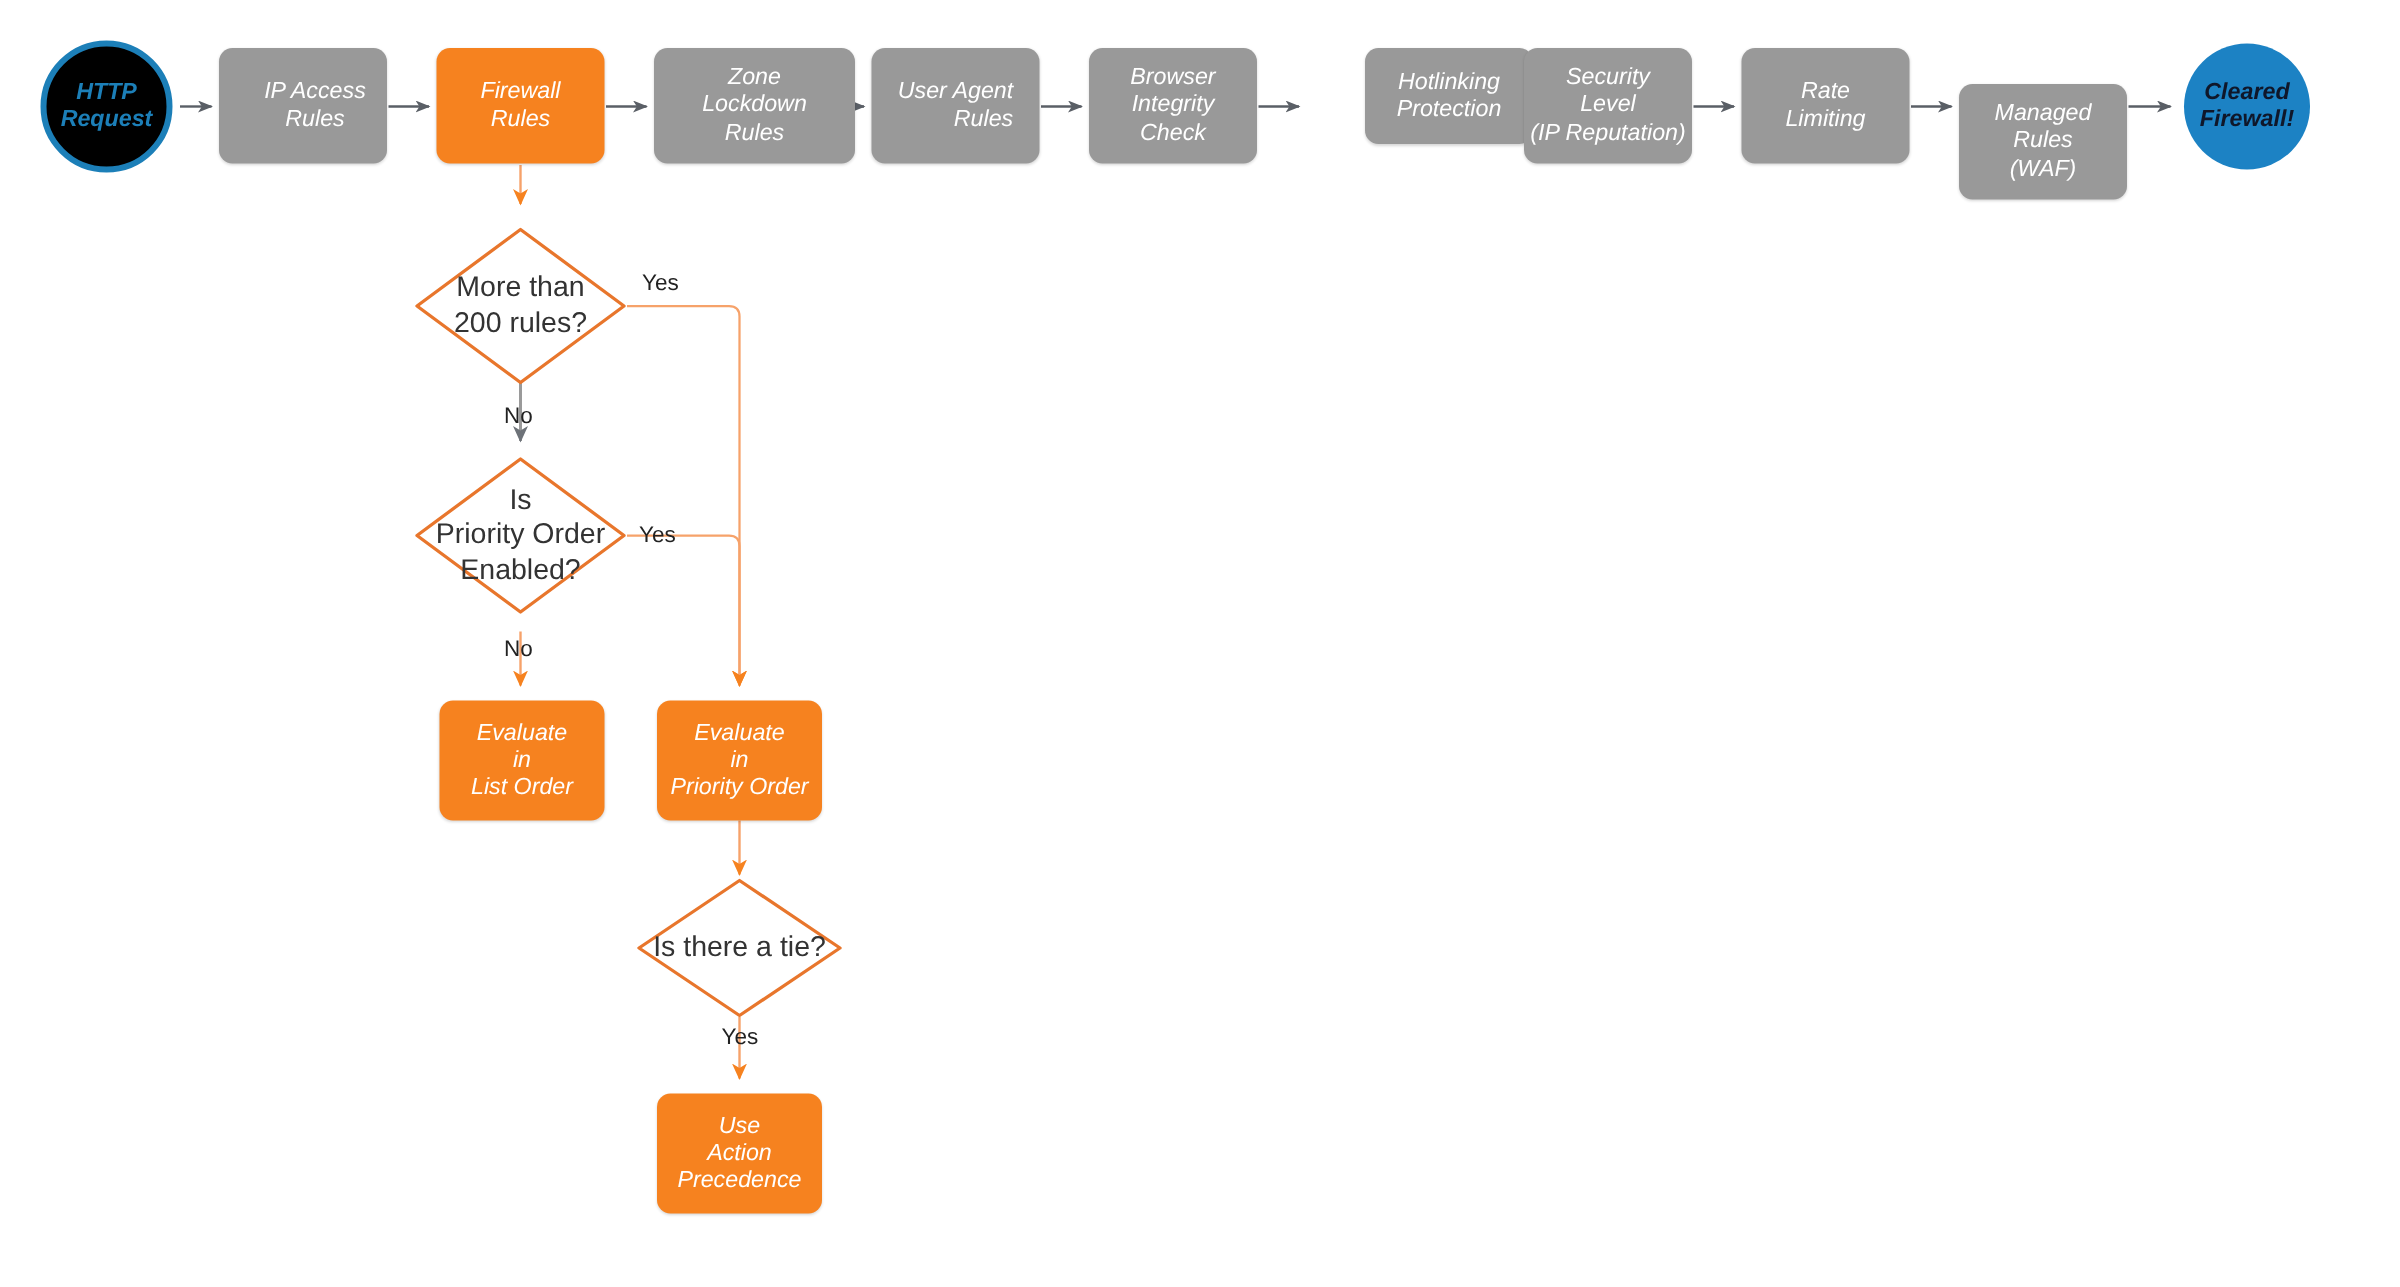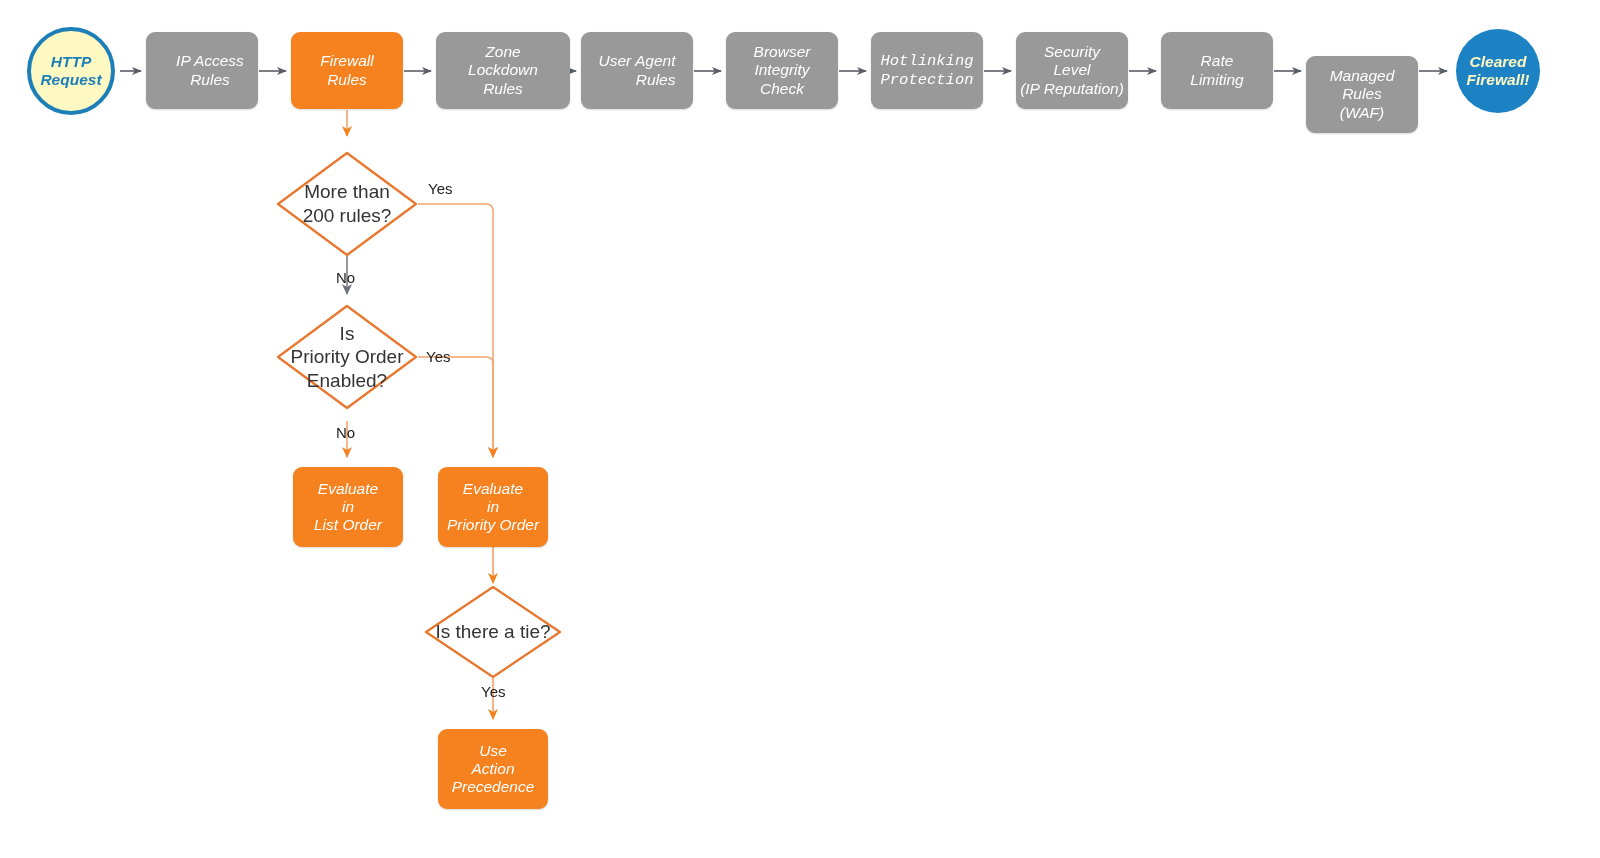--- a/index.html
+++ b/index.html
@@ -53,27 +53,27 @@
   .box.orange { background: #F6821F; }
 
   
   .circle {
     border-radius: 50%;
     font-weight: bold;
     font-style: italic;
     font-size: 15.5px;
   }
   .circle.hollow {
-    background: #fef9c3;
+    background: #000000;
     border: 4px solid #1C7FB8;
     color: #1C7FB8;
   }
   .circle.filled {
     background: #1C82C4;
-    color: #fef9c3;
+    color: #0f172a;
   }
 
   
   .diamond-wrap {
     position: absolute;
   }
   .diamond-wrap svg {
     position: absolute;
     left: 0;
     top: 0;
@@ -168,21 +168,21 @@
   <div class="node box gray" style="left:146px; top:32px; width:112px; height:77px;padding-left:20px;">IP Access<br>Rules</div>
 
   <div class="node box orange" style="left:291px; top:32px; width:112px; height:77px;">Firewall<br>Rules</div>
 
   <div class="node box gray" style="left:436px; top:32px; width:134px; height:77px;">Zone<br>Lockdown<br>Rules</div>
 
   <div class="node box gray" style="left:581px; top:32px; width:112px; height:77px;text-align:right;">User Agent<br>Rules</div>
 
   <div class="node box gray" style="left:726px; top:32px; width:112px; height:77px;">Browser<br>Integrity<br>Check</div>
 
-  <div class="node box gray" style="left:871px; top:32px; width:112px; height:77px;font-family:Liberation Mono, monospace;">Hotlinking<br>Protection</div>
+  <div class="node box gray" style="left:910px; top:32px; width:112px; height:64px;">Hotlinking<br>Protection</div>
 
   <div class="node box gray" style="left:1016px; top:32px; width:112px; height:77px;">Security<br>Level<br>(IP Reputation)</div>
 
   <div class="node box gray" style="left:1161px; top:32px; width:112px; height:77px;">Rate<br>Limiting</div>
 
   <div class="node box gray" style="left:1306px; top:32px; width:112px; height:77px;margin-top:24px;">Managed<br>Rules<br>(WAF)</div>
 
   <div class="node circle filled" style="left:1456px; top:29px; width:84px; height:84px;">Cleared<br>Firewall!</div>
 
   <div class="diamond-wrap" style="left:276px; top:151px; width:142px; height:106px;">

